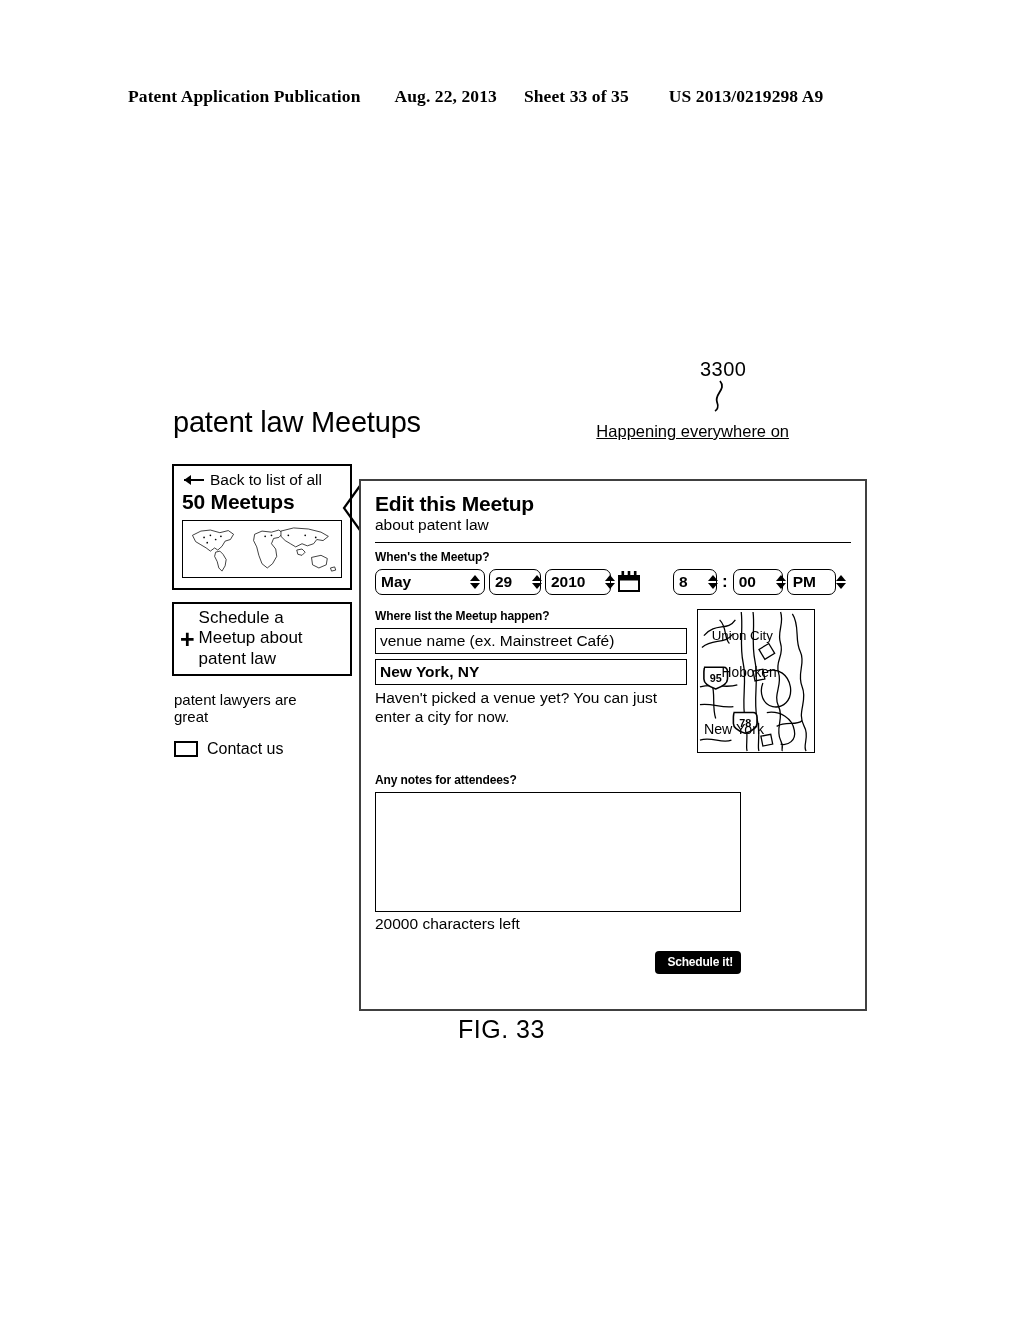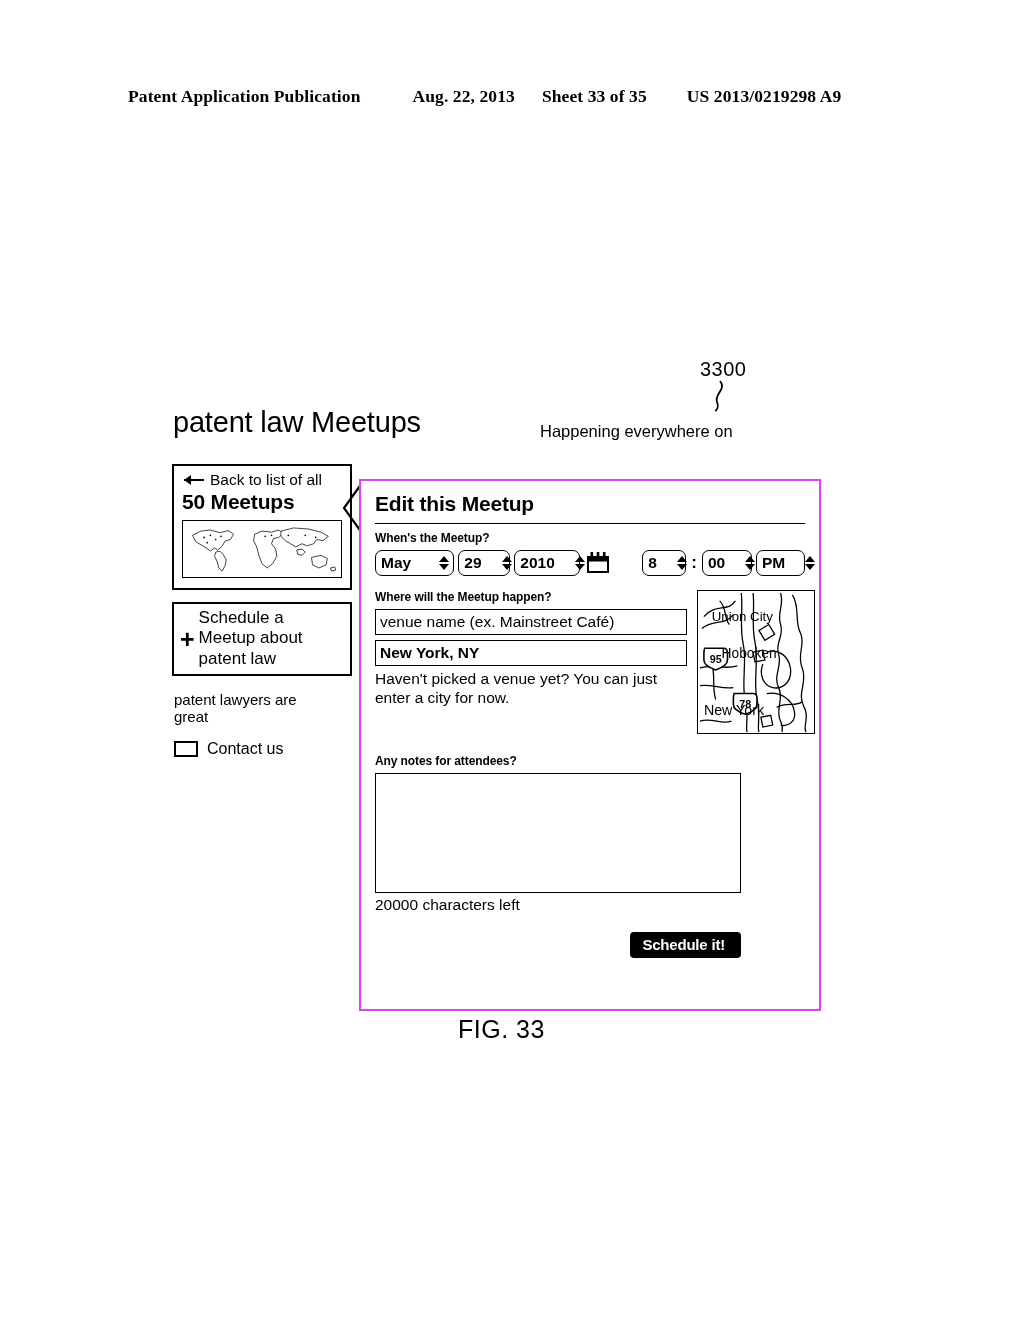--- a/index.html
+++ b/index.html
@@ -23,21 +23,21 @@
     top: 86px;
     width: 768px;
     font-family: "Liberation Serif", serif;
     font-weight: bold;
     font-size: 17.5px;
     letter-spacing: 0.1px;
     white-space: nowrap;
     display: flex;
   }
   .ph-pub   { }
-  .ph-date  { margin-left: 52px; font-family: Liberation Serif, serif; }
+  .ph-date  { margin-left: 34px; font-family: Liberation Serif, serif; }
   .ph-sheet { margin-left: 27px; text-align: right; }
   .ph-num   { margin-left: 40px; }
 
   
   .ref-3300 {
     position: absolute;
     left: 700px;
     top: 358px;
     font-size: 20px;
     font-family: "Liberation Sans", sans-serif;
@@ -57,24 +57,26 @@
     left: 173px;
     top: 408px;
     font-size: 29px;
     font-weight: normal;
     letter-spacing: -0.2px;
     line-height: 1;
     white-space: nowrap;
   }
   .happening {
     position: absolute;
-    left: 540px;
+    left: 527px;
     top: 420px;
     width: 262px;
+    text-align: right;
     line-height: 1.34;
+    text-decoration: underline;
   }
   .happening .line1 { font-size: 16.5px; display: block; }
   .happening .line2 { font-size: 21px; display: block; letter-spacing: -0.1px;}
 
   
   .sidebar {
     position: absolute;
     left: 172px;
     top: 464px;
     width: 144px;
@@ -187,23 +189,23 @@
     top: 482px;
     width: 22px;
     height: 52px;
   }
 
   
   .panel {
     position: absolute;
     left: 359px;
     top: 479px;
-    width: 462px;
+    width: 508px;
     height: 532px;
-    border: 2px solid #d946ef;
+    border: 2px solid #404040;
     box-sizing: border-box;
     background: #fff;
   }
   .panel-inner { padding: 12px 14px 0 14px; }
 
   .panel-title {
     font-size: 21px;
     font-weight: bold;
     letter-spacing: -0.2px;
     line-height: 1.05;
@@ -322,23 +324,23 @@
   }
   .submit-row {
     margin-top: 18px;
     width: 366px;
     display: flex;
     justify-content: flex-end;
   }
   .submit-btn {
     background: #000;
     color: #fff;
-    font-size: 15px;
-    font-weight: bold;
-    padding: 4px 16px 5px 12px;
+    font-size: 12px;
+    font-weight: bold;
+    padding: 4px 8px 5px 12px;
     border-radius: 4px;
     letter-spacing: -0.2px;
   }
 
   
   .fig-caption {
     position: absolute;
     left: 458px;
     top: 1015px;
     font-size: 25px;
@@ -422,20 +424,21 @@
 </div>
 
 <svg class="callout-pointer" viewBox="0 0 22 52">
   <path d="M21,1 L3,26 L21,51" fill="none" stroke="#000" stroke-width="2.2"></path>
 </svg>
 
 <div class="panel">
   <div class="panel-inner">
 
     <div class="panel-title">Edit this Meetup</div>
+    <div class="panel-sub">about patent law</div>
     <div class="rule"></div>
 
     <div class="q-label">When's the Meetup?</div>
 
     <div class="dt-row">
 
       <div class="spinner sp-month">
         <span class="sp-val">May</span>
         <span class="arrows">
           <span class="arr-up"></span>
@@ -491,21 +494,21 @@
         <span class="sp-val">PM</span>
         <span class="arrows">
           <span class="arr-up"></span>
           <span class="arr-dn"></span>
         </span>
       </div>
     </div>
 
     <div class="where-wrap">
       <div class="where-left">
-        <div class="q-label">Where will the Meetup happen?</div>
+        <div class="q-label">Where list the Meetup happen?</div>
         <div class="txt-field placeholder">venue name (ex. Mainstreet Café)</div>
         <div class="txt-field filled">New York, NY</div>
         <div class="hint">Haven't picked a venue yet?  You can just enter a city for now.</div>
       </div>
 
       <div class="minimap">
         <svg viewBox="0 0 118 144" preserveAspectRatio="none">
           <rect x="0" y="0" width="118" height="144" fill="#fff"></rect>
           <g fill="none" stroke="#000" stroke-width="1.3">
 

